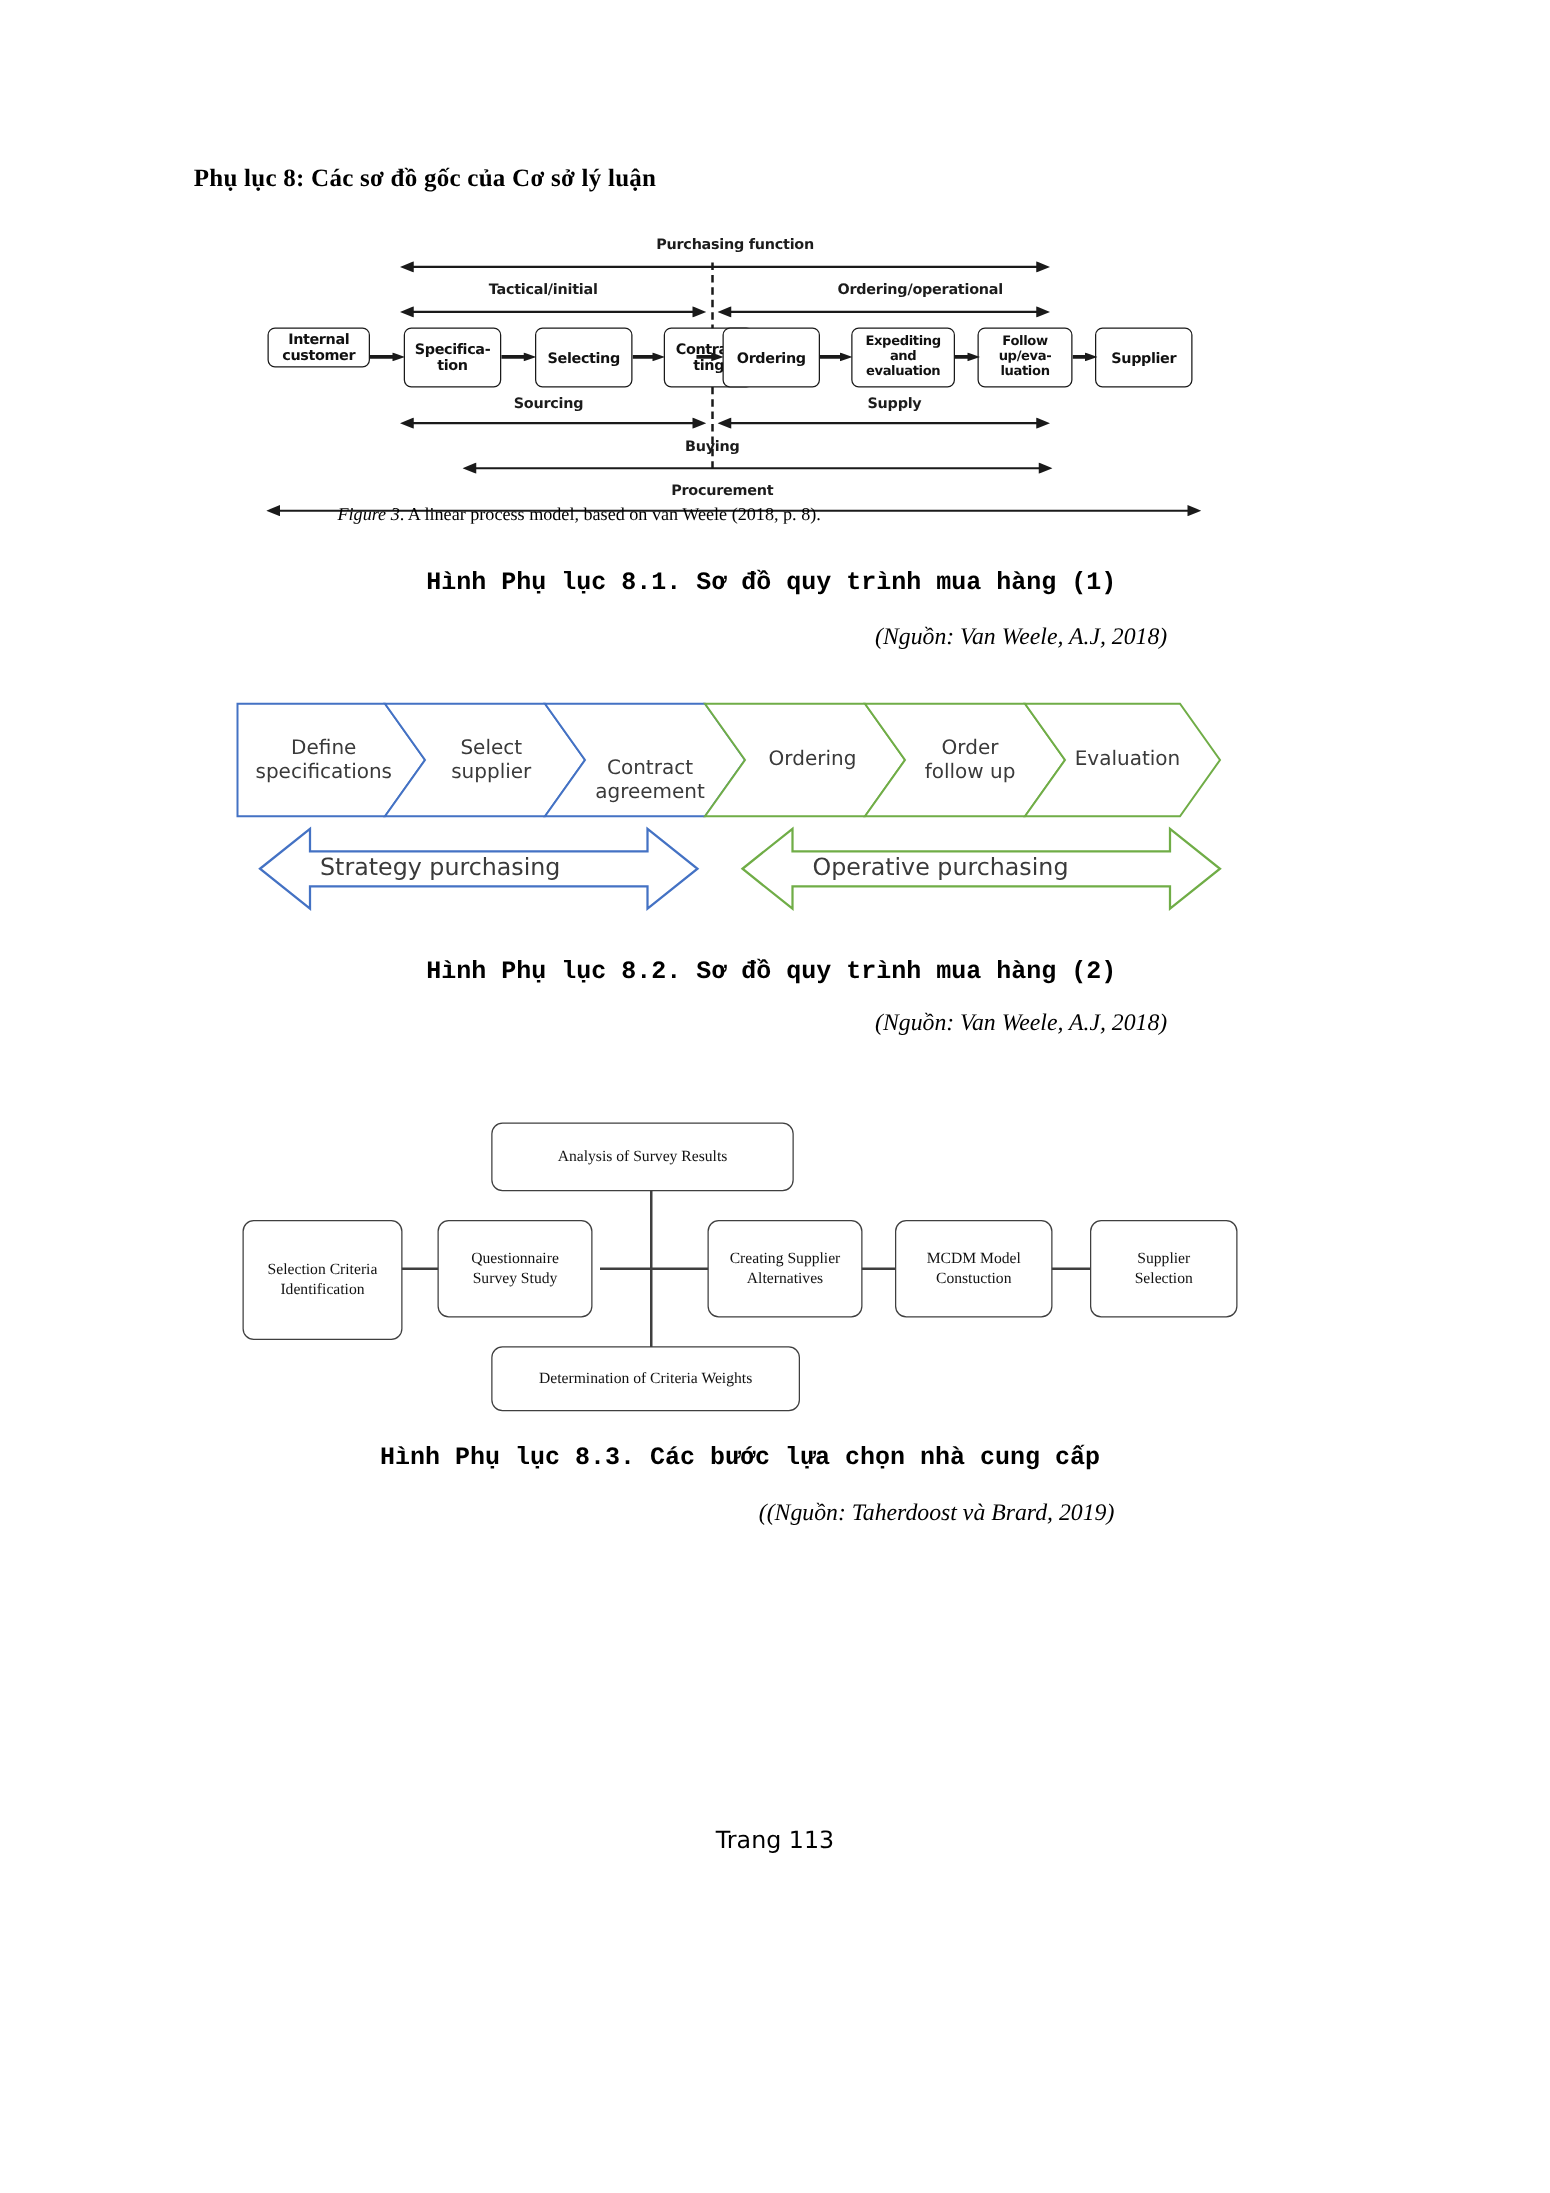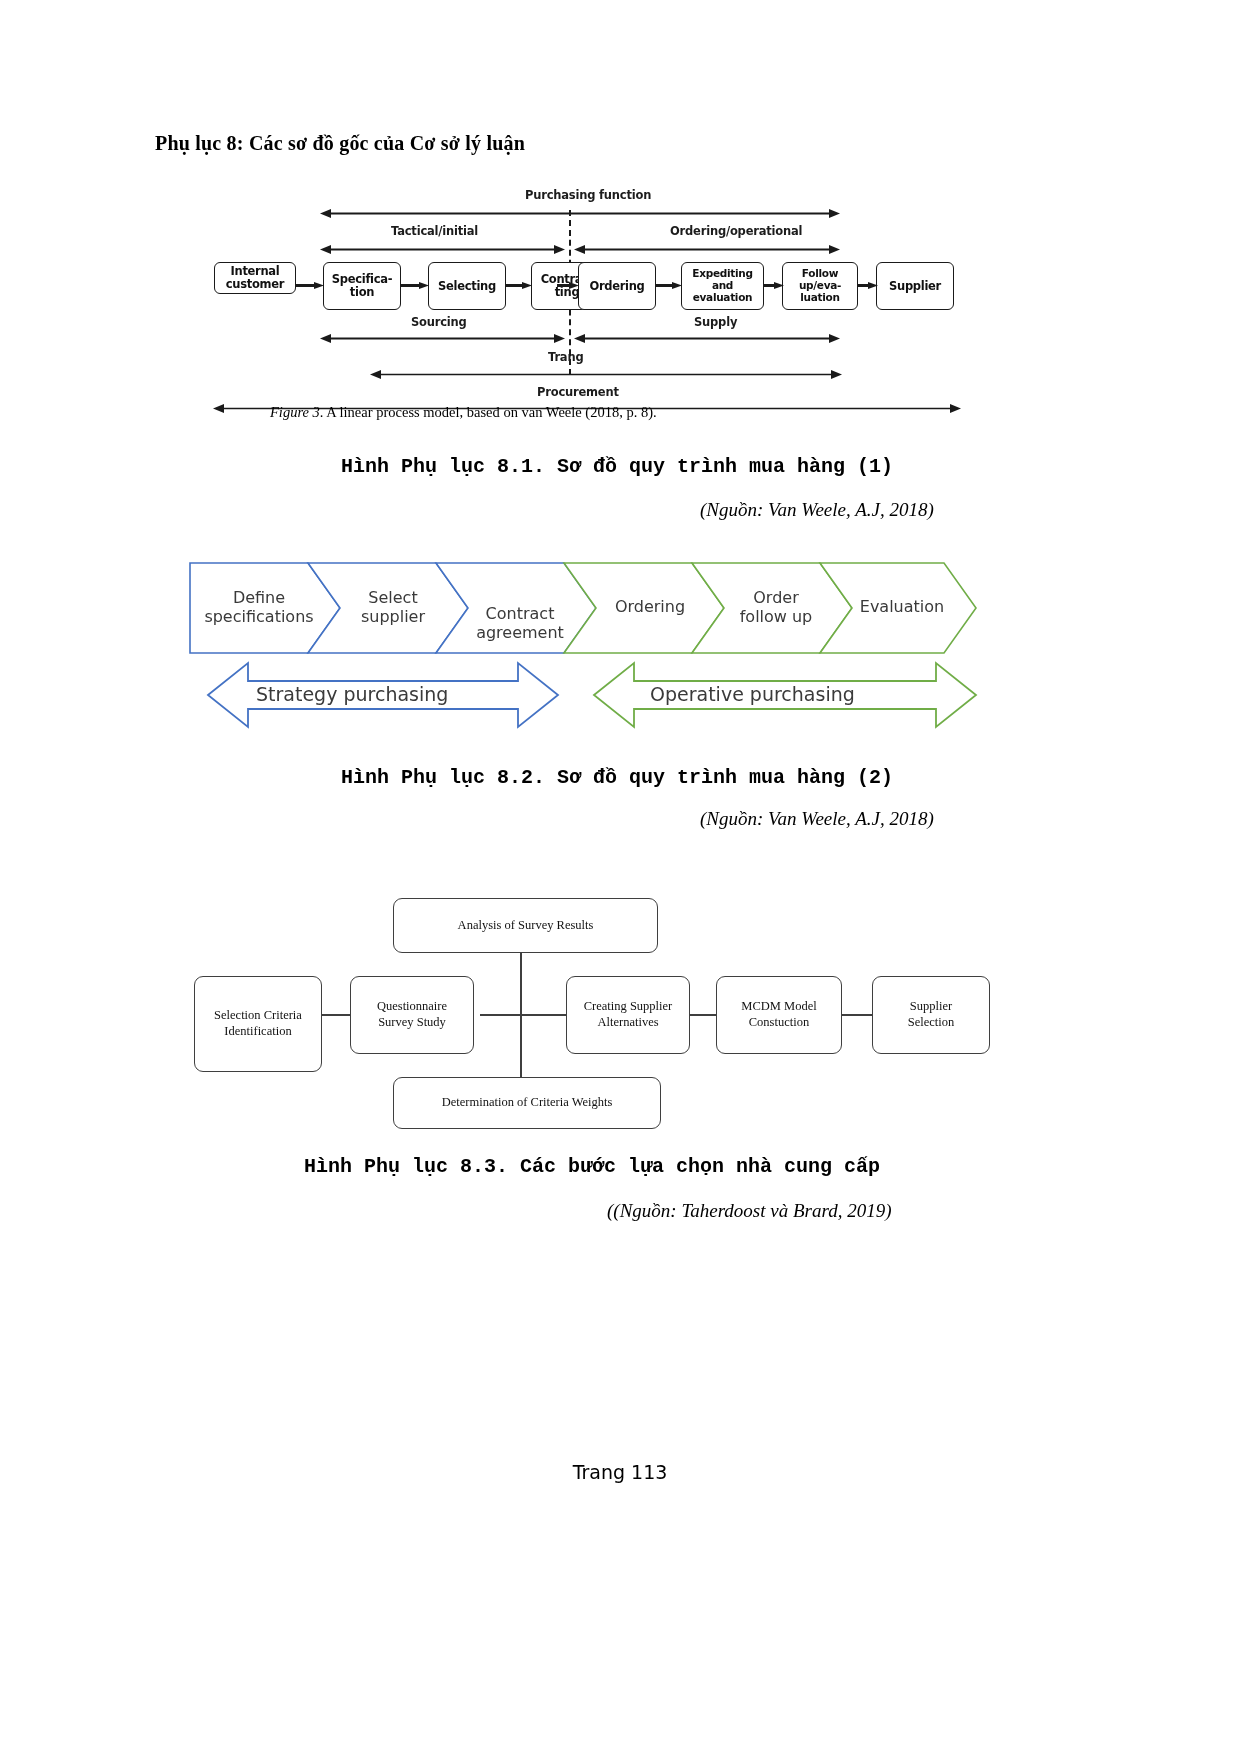--- a/index.html
+++ b/index.html
@@ -281,21 +281,21 @@
       </svg>
     </div>
     <div class="arrow" style="left:374px; top:152px; width:266px;">
       <svg width="266" height="9" viewBox="0 0 266 9">
         <line x1="8" y1="4.5" x2="258" y2="4.5" stroke="#1a1a1a" stroke-width="1.8"></line>
         <polygon points="0,4.5 11,0 11,9" fill="#1a1a1a"></polygon>
         <polygon points="266,4.5 255,0 255,9" fill="#1a1a1a"></polygon>
       </svg>
     </div>
 
-    <div class="lbl" style="left:348px; top:168px;">Trang</div>
+    <div class="lbl" style="left:348px; top:168px;">Buying</div>
     <div class="arrow" style="left:170px; top:188px; width:472px;">
       <svg width="472" height="9" viewBox="0 0 472 9">
         <line x1="8" y1="4.5" x2="464" y2="4.5" stroke="#1a1a1a" stroke-width="1.6"></line>
         <polygon points="0,4.5 11,0 11,9" fill="#1a1a1a"></polygon>
         <polygon points="472,4.5 461,0 461,9" fill="#1a1a1a"></polygon>
       </svg>
     </div>
 
     <div class="lbl" style="left:337px; top:203px;">Procurement</div>
     <div class="arrow" style="left:13px; top:222px; width:748px;">
@@ -353,34 +353,34 @@
   <div class="cap-source" style="left:700px; top:808px;">(Nguồn: Van Weele, A.J, 2018)</div>
 
   <div id="fig3">
 
     <div class="ln" style="left:330px; top:60px;  width:1.8px; height:155px;"></div>
     <div class="ln" style="left:130px; top:124px; width:32px; height:1.8px;"></div>
     <div class="ln" style="left:290px; top:124px; width:88px; height:1.8px;"></div>
     <div class="ln" style="left:498px; top:124px; width:30px; height:1.8px;"></div>
     <div class="ln" style="left:650px; top:124px; width:34px; height:1.8px;"></div>
 
-    <div class="b3" style="left:203px; top:8px; width:265px; height:55px;">Analysis of Survey Results</div>
+    <div class="b3" style="left:203px; top:8px; width:242px; height:55px;">Analysis of Survey Results</div>
 
     <div class="b3" style="left:4px;   top:86px; width:128px; height:96px;">Selection Criteria
 Identification</div>
     <div class="b3" style="left:160px; top:86px; width:124px; height:78px;">Questionnaire
 Survey Study</div>
     <div class="b3" style="left:376px; top:86px; width:124px; height:78px;">Creating Supplier
 Alternatives</div>
     <div class="b3" style="left:526px; top:86px; width:126px; height:78px;">MCDM Model
 Constuction</div>
     <div class="b3" style="left:682px; top:86px; width:118px; height:78px;">Supplier
 Selection</div>
 
-    <div class="b3" style="left:203px; top:187px; width:268px; height:52px;">Determination of Criteria Weights</div>
+    <div class="b3" style="left:203px; top:187px; width:247px; height:52px;">Determination of Criteria Weights</div>
   </div>
 
   <div class="cap-bold" style="left:304px; top:1155px;">Hình Phụ lục 8.3. Các bước lựa chọn nhà cung cấp</div>
   <div class="cap-source" style="left:607px; top:1200px;">((Nguồn: Taherdoost và Brard, 2019)</div>
 
   <div class="footer-page">Trang 113</div>
 
 </div>
 
 </body></html>

